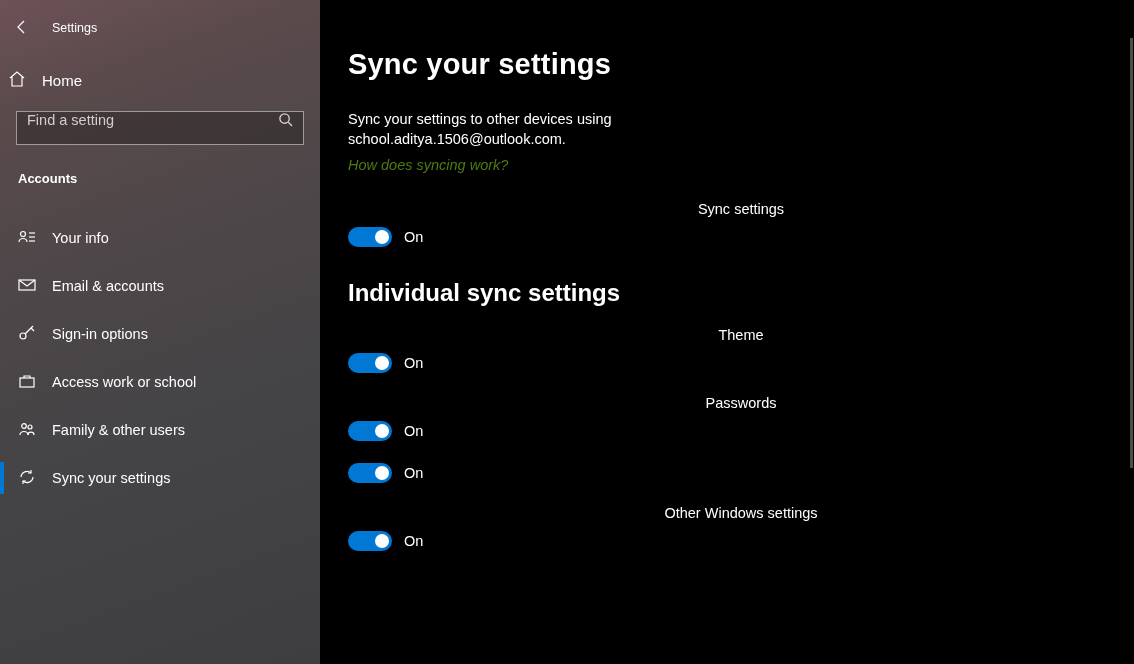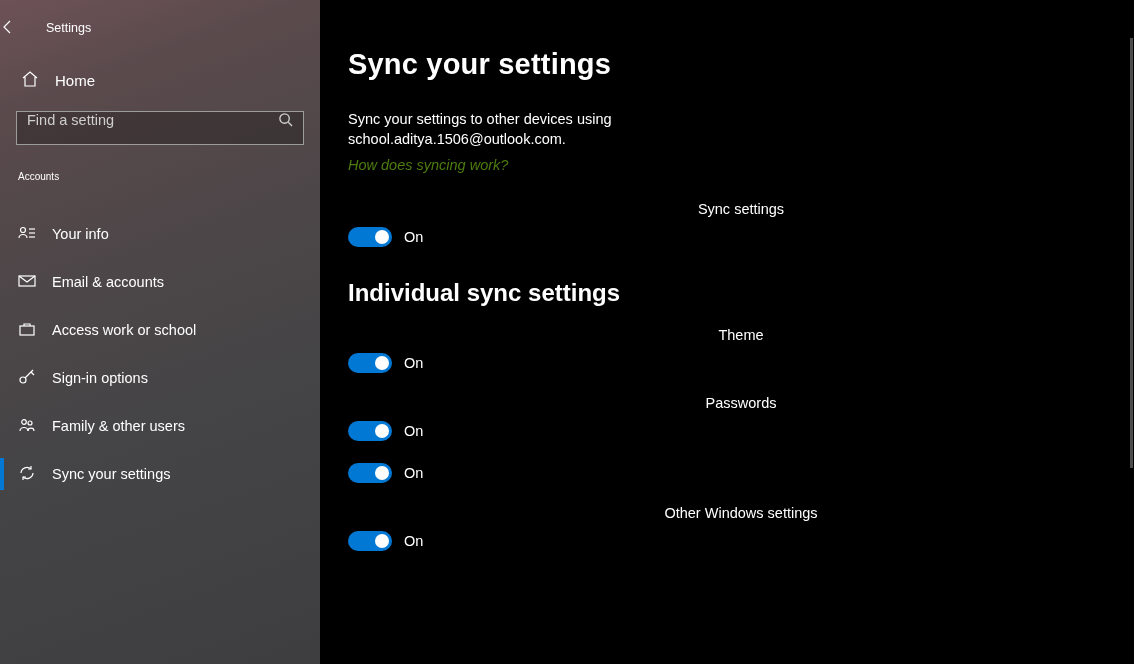--- a/index.html
+++ b/index.html
@@ -20,28 +20,28 @@
 
   
   .sidebar {
     width: 320px; height: 100%;
     background: linear-gradient(160deg, #6d5257 0%, #5a4a4c 15%, #4f4749 35%, #454446 60%, #3e3e40 100%);
     display: flex; flex-direction: column;
     padding-top: 8px;
   }
   .sidebar-top {
     display: flex; align-items: center; height: 40px;
-    gap: 30px;
+    padding-left: 14px; gap: 22px;
     color: #fff; font-size: 12.5px;
   }
   .sidebar-top svg { width: 16px; height: 16px; stroke: #fff; stroke-width: 1.2; fill: none; }
 
   .home-row {
     display: flex; align-items: center; gap: 16px;
-    padding: 10px 21px; margin-top: 12px;
+    padding: 10px 8px; margin-top: 12px;
     font-size: 15px; color: #fff;
   }
   .home-row svg { width: 18px; height: 18px; stroke: #fff; stroke-width: 1.2; fill: none; }
 
   .search-wrap { padding: 10px 16px 4px 16px; }
   .search-box {
     width: 100%; height: 34px;
     background: rgba(0,0,0,0.25);
     border: 1px solid #9c9c9c;
     display: flex; align-items: flex-start;
@@ -49,21 +49,21 @@
   }
   .search-input {
     flex: 1; background: transparent; border: none; outline: none;
     color: #fff; font-size: 14.5px;
   }
   .search-input::placeholder { color: #cfcfcf; }
   .search-box svg { width: 15px; height: 15px; stroke: #d6d6d6; stroke-width: 1.4; fill: none; }
 
   .section-header {
     padding: 22px 18px 10px 18px;
-    font-size: 10px; font-weight: 400; color: #fff;
+    font-size: 13px; font-weight: 700; color: #fff;
   }
 
   .nav-list { margin-top: 18px; }
   .nav-item {
     display: flex; align-items: center; gap: 16px;
     height: 48px; padding: 0 18px;
     font-size: 14.5px; color: #fff;
     position: relative;
   }
   .nav-item svg { width: 18px; height: 18px; stroke: #fff; stroke-width: 1.2; fill: none; flex-shrink: 0; }
@@ -186,36 +186,36 @@
               <rect x="1" y="4" width="16" height="10"></rect>
               <polyline points="1,4 9,10 17,4"></polyline>
             </svg>
         </span>
         <span>Email &amp; accounts</span>
       </div>
 
       <div class="nav-item">
         <span>
           <svg viewBox="0 0 18 18">
-              <rect x="2" y="6" width="14" height="9"></rect>
-              <path d="M6 6V4h6v2"></path>
-            </svg>
-        </span>
-        <span>Access work or school</span>
-      </div>
-
-      <div class="nav-item">
-        <span>
-          <svg viewBox="0 0 18 18">
               <circle cx="5" cy="12" r="3"></circle>
               <line x1="7" y1="10" x2="15" y2="2"></line>
               <line x1="13" y1="4" x2="16" y2="7"></line>
             </svg>
         </span>
         <span>Sign-in options</span>
+      </div>
+
+      <div class="nav-item">
+        <span>
+          <svg viewBox="0 0 18 18">
+              <rect x="2" y="6" width="14" height="9"></rect>
+              <path d="M6 6V4h6v2"></path>
+            </svg>
+        </span>
+        <span>Access work or school</span>
       </div>
 
       <div class="nav-item">
         <span>
           <svg viewBox="0 0 18 18">
               <circle cx="6" cy="6" r="2.3"></circle>
               <circle cx="12" cy="7" r="2"></circle>
               <path d="M2 15c0-2 2-3.5 4-3.5s4 1.5 4 3.5"></path>
               <path d="M10 15c0-1.6 1.4-2.8 3-2.8s3 1.2 3 2.8"></path>
             </svg>

